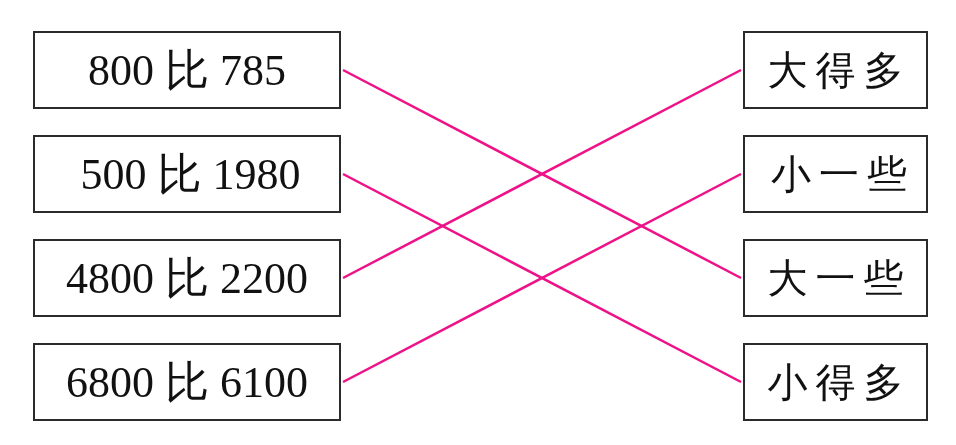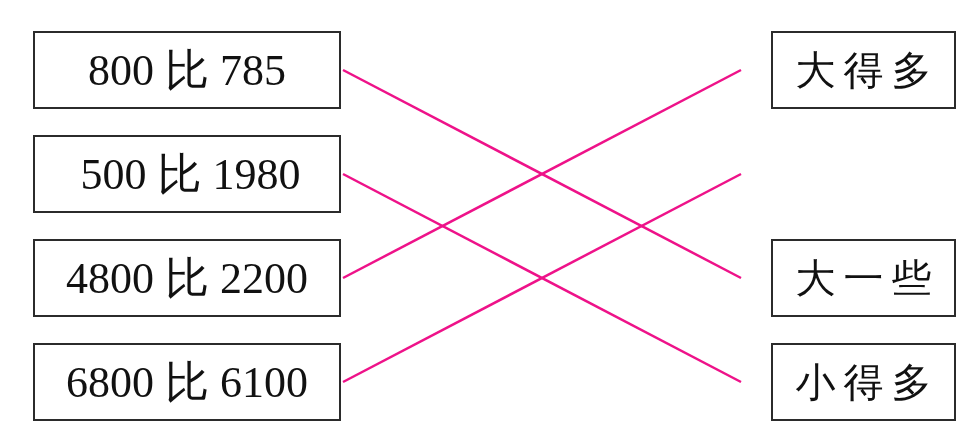--- a/index.html
+++ b/index.html
@@ -26,21 +26,21 @@
     color: #111111;
     z-index: 2;
   }
   .left-box {
     left: 33px;
     width: 308px;
     height: 78px;
     font-size: 44px;
   }
   .right-box {
-    left: 771px;
+    left: 743px;
     width: 185px;
     height: 78px;
     font-size: 40px;
     letter-spacing: 8px;
   }
   .right-box .box-label {
     margin-right: -8px; 
   }
   .row0 { top: 31px; }
   .row1 { top: 135px; padding-left: 7px; }
@@ -77,20 +77,23 @@
   <div class="match-box left-box row2">
     <span class="box-label">4800 比 2200</span>
   </div>
   <div class="match-box left-box row3">
     <span class="box-label">6800 比 6100</span>
   </div>
 
   <div class="match-box right-box row0">
     <span class="box-label">大得多</span>
   </div>
+  <div class="match-box right-box row1">
+    <span class="box-label">小一些</span>
+  </div>
   <div class="match-box right-box row3">
     <span class="box-label">小得多</span>
   </div>
   <div class="match-box right-box row2">
     <span class="box-label">大一些</span>
   </div>
 
 </div>
 
 </body></html>

